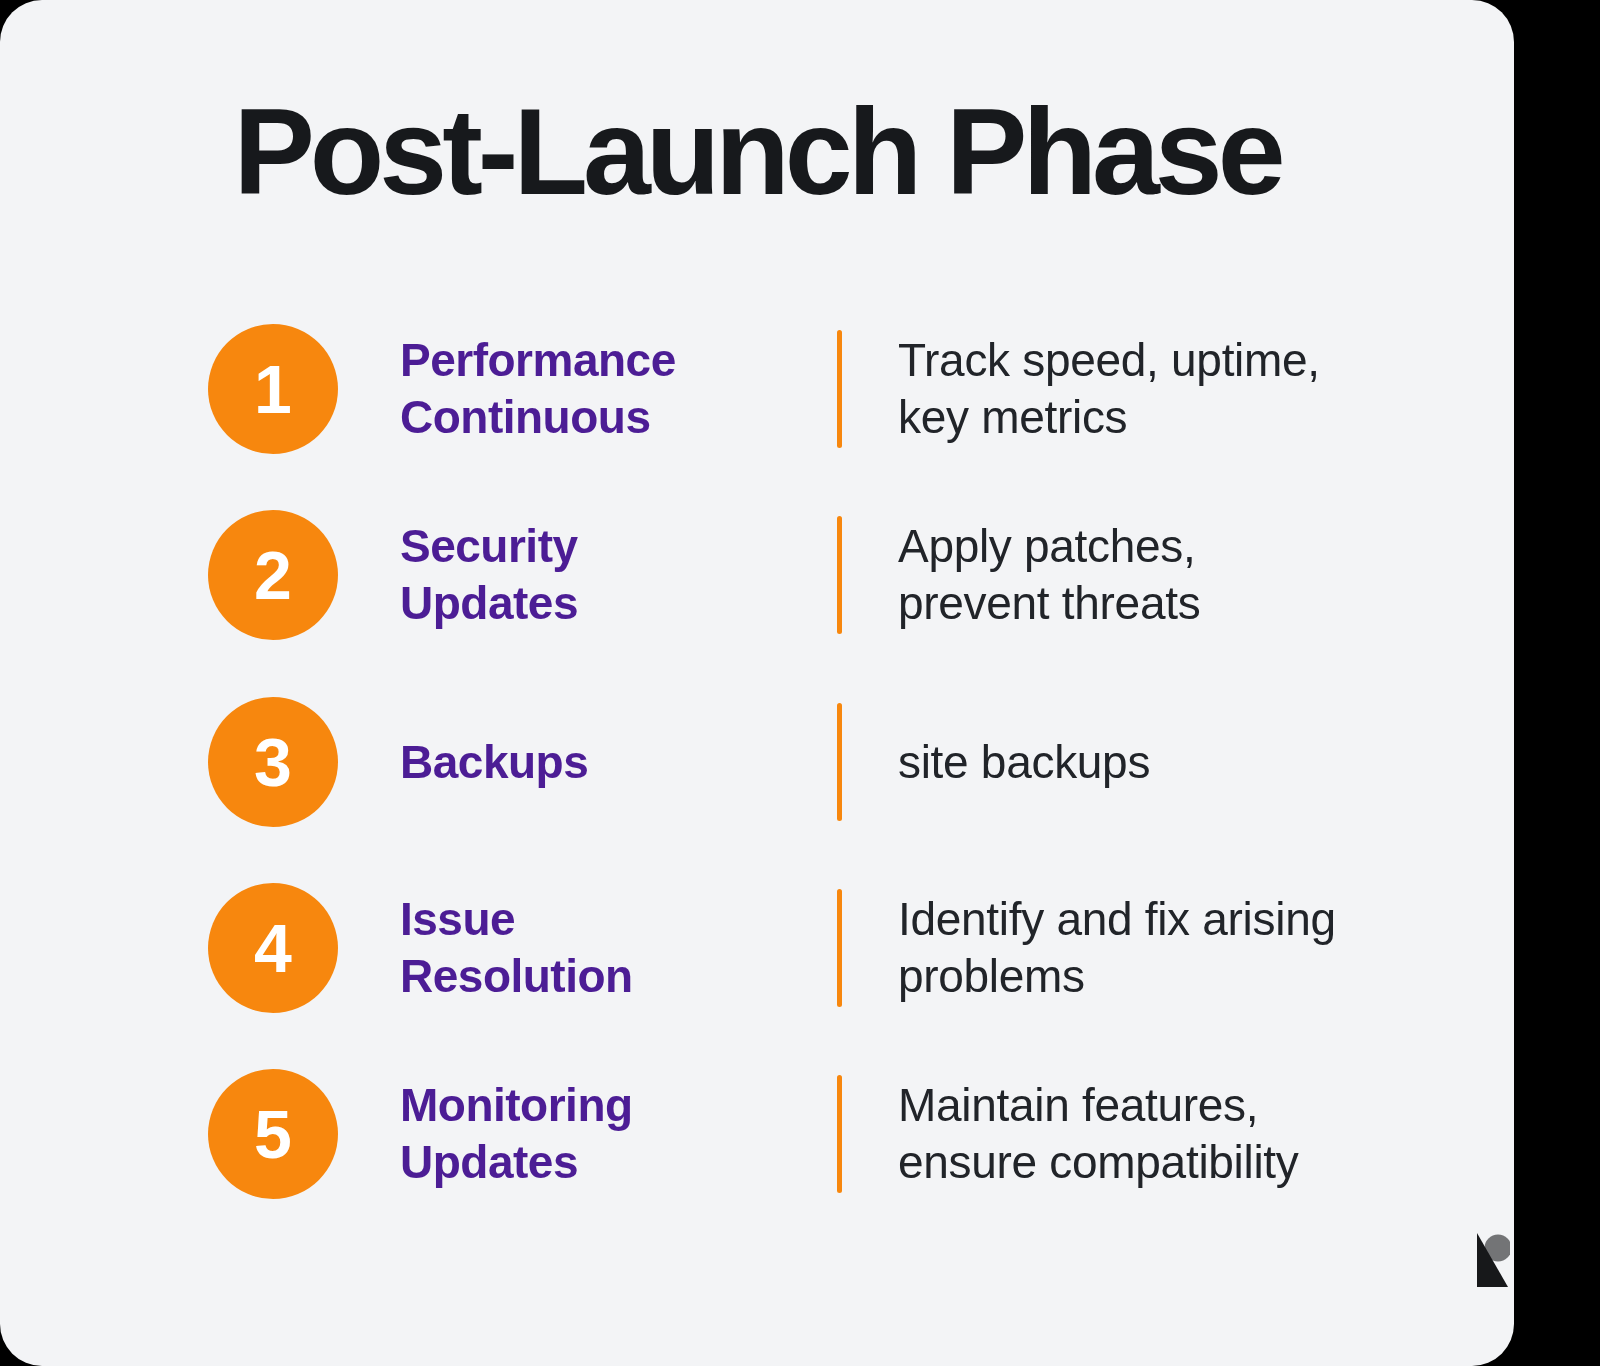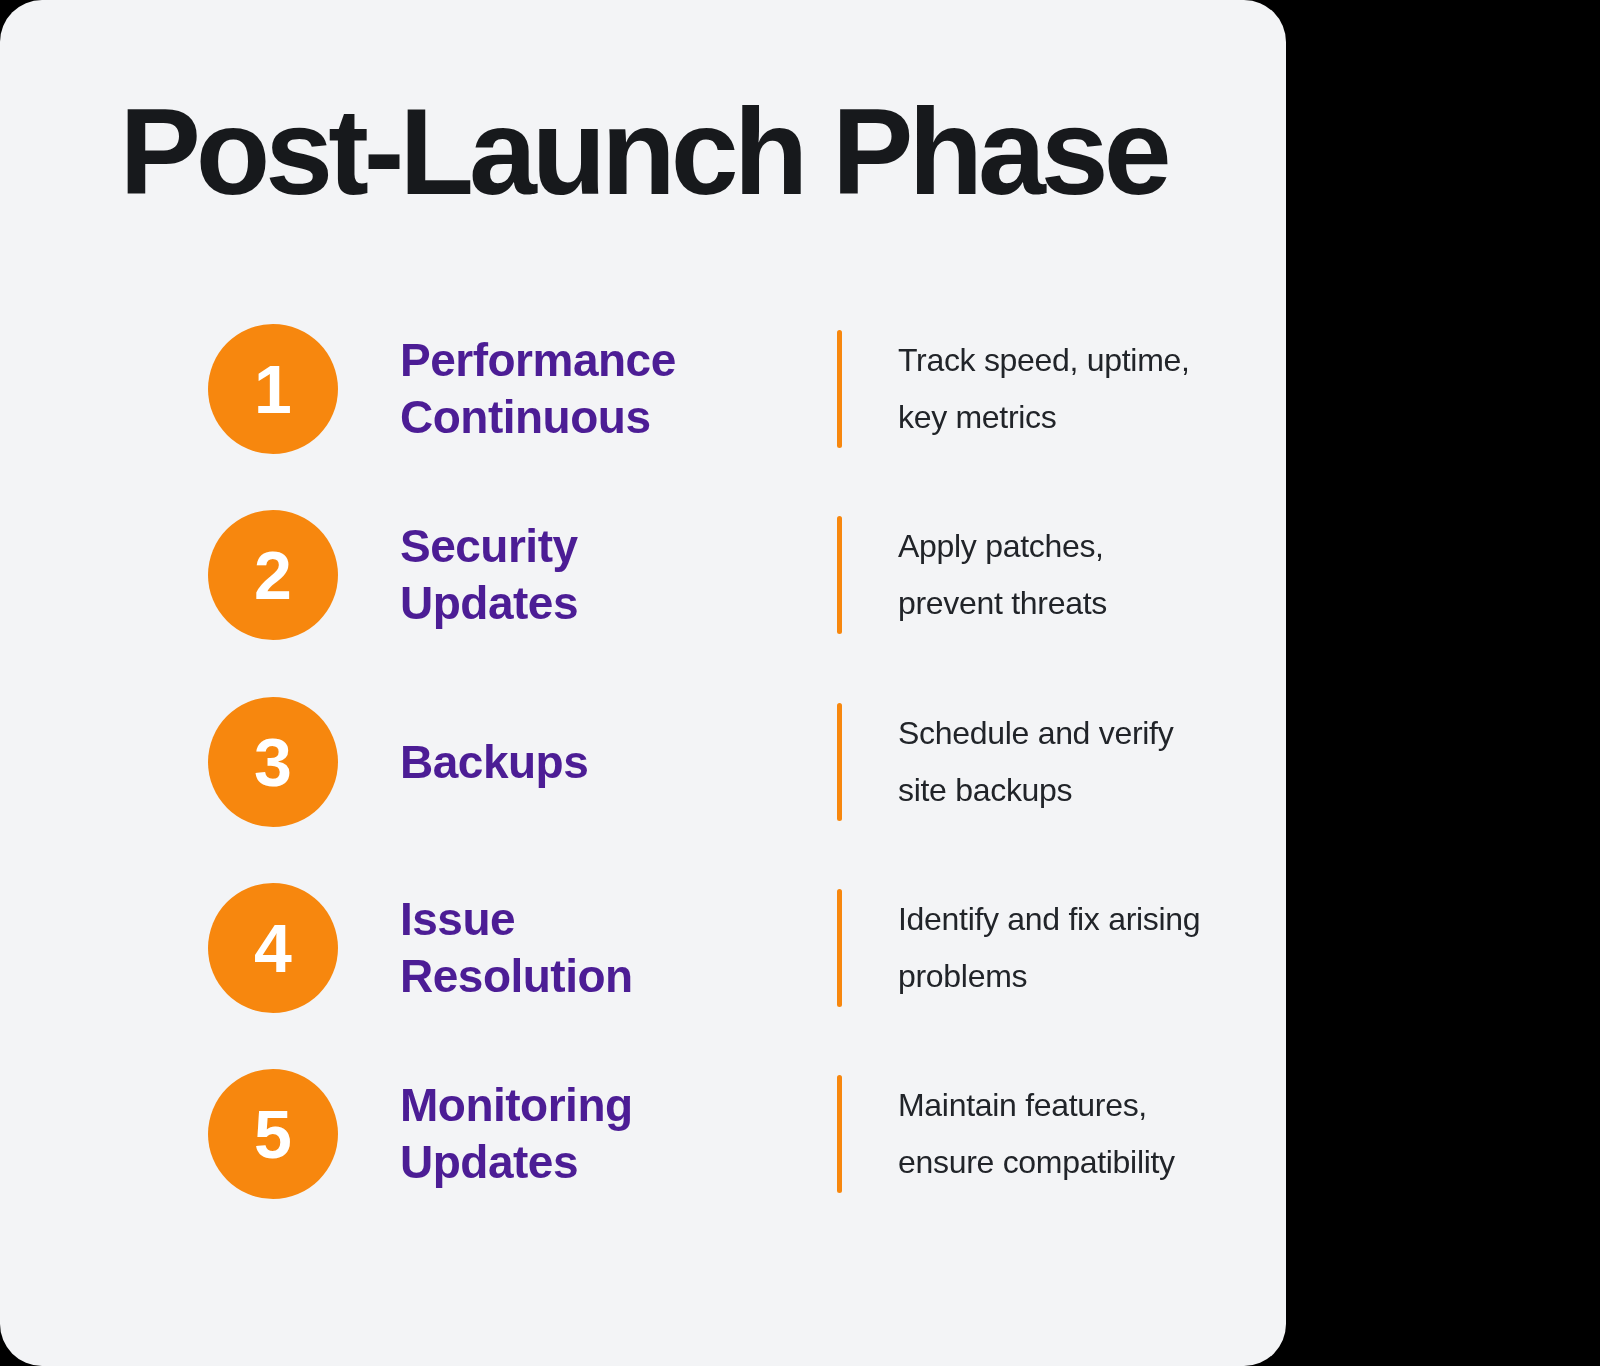--- a/index.html
+++ b/index.html
@@ -6,21 +6,21 @@
     margin: 0;
     padding: 0;
     width: 1600px;
     height: 1366px;
     background: #000000;
     font-family: "Liberation Sans", sans-serif;
   }
   .card {
     position: absolute;
     inset: 0;
-    width: 1286px;
+    width: 1514px;
     height: 1366px;
     background: #F3F4F6;
     border-radius: 42px;
     overflow: hidden;
   }
   .page-title {
     position: absolute;
     top: 84px;
     left: 0;
     width: 100%;
@@ -75,21 +75,21 @@
     width: 5px;
     height: 118px;
     border-radius: 3px;
     background: #F7870E;
   }
   .step-desc {
     position: absolute;
     left: 898px;
     top: 50%;
     transform: translateY(-50%);
-    font-size: 32px;
+    font-size: 46px;
     line-height: 57px;
     font-weight: 400;
     letter-spacing: -0.3px;
     color: #212429;
   }
   .brand-logo {
     position: absolute;
     left: 1477px;
     top: 1232px;
     width: 33px;
@@ -135,21 +135,20 @@
 
   <div class="step-row" style="top:696px">
     <div class="num-badge">
       <span>3</span>
     </div>
     <div class="step-title">
       <div>Backups</div>
     </div>
     <div class="step-divider"></div>
     <div class="step-desc">
-      <div>Schedule and verify</div>
       <div>site backups</div>
     </div>
   </div>
 
   <div class="step-row" style="top:882px">
     <div class="num-badge">
       <span>4</span>
     </div>
     <div class="step-title">
       <div>Issue</div>

